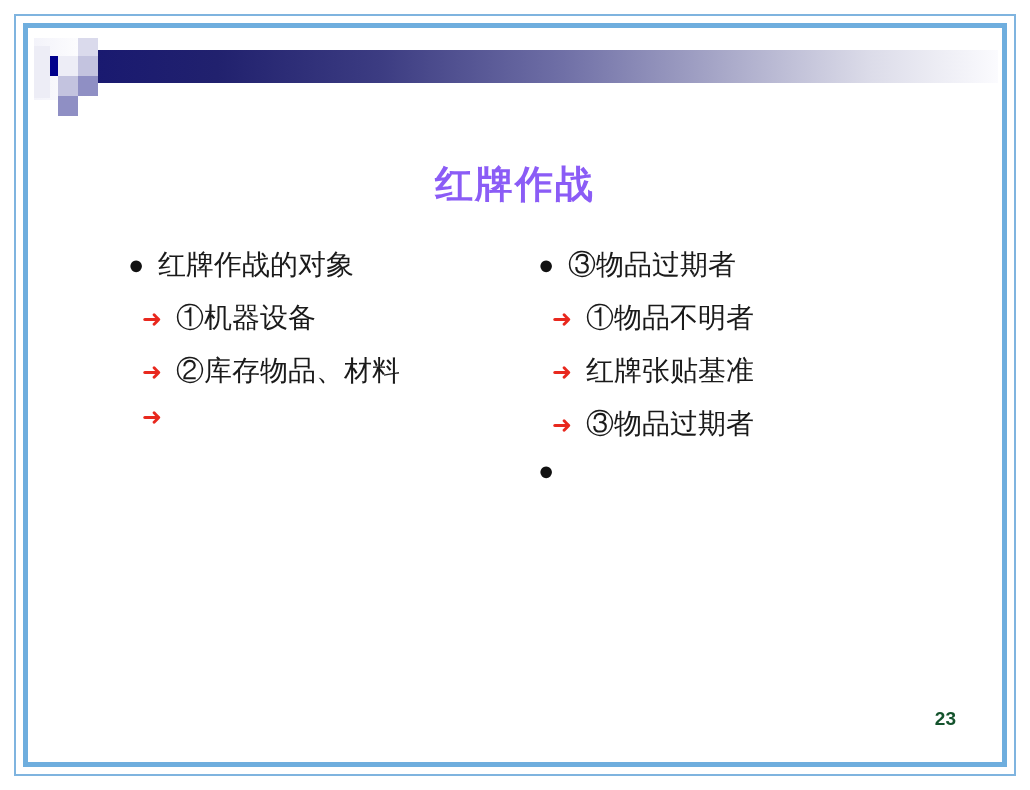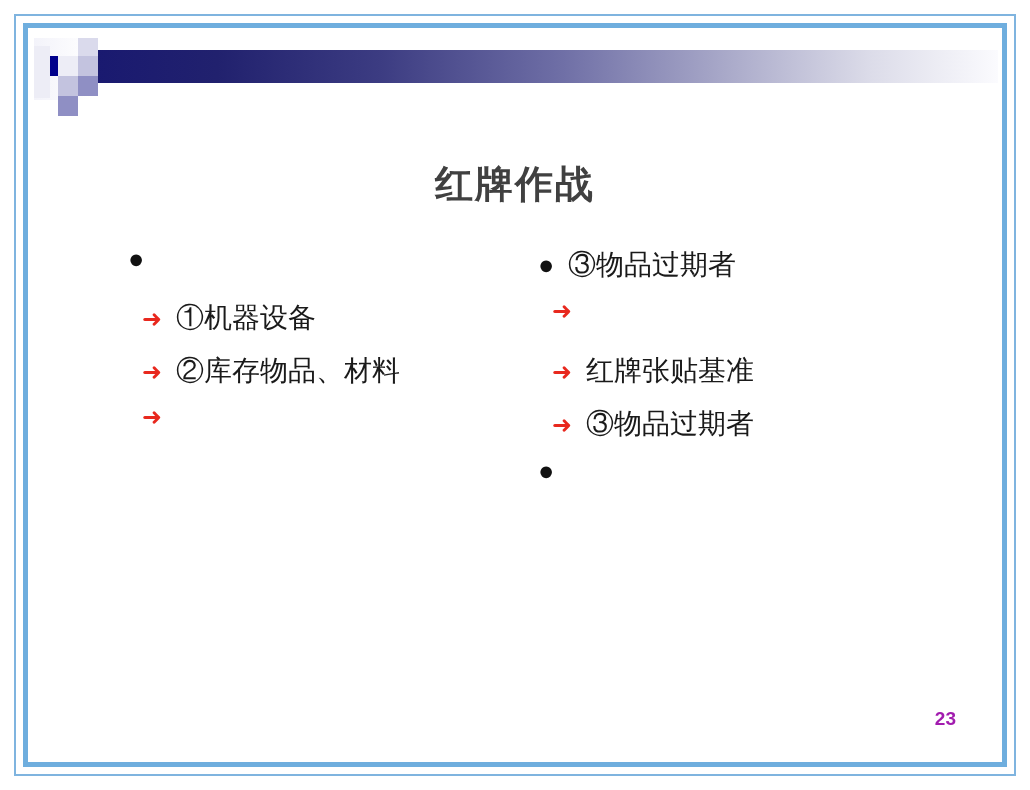--- a/index.html
+++ b/index.html
@@ -80,21 +80,21 @@
   .slide-title {
     position: absolute;
     left: 0;
     right: 0;
     top: 134px;
     text-align: center;
     font-family: "Liberation Serif", "DejaVu Serif", serif;
     font-weight: bold;
     font-size: 38px;
     letter-spacing: 2px;
-    color: #404040;
+    color: #8b5cf6;
     line-height: 1.2;
   }
 
   
   .body-cols {
     position: absolute;
     left: 0;
     top: 218px;
     width: 100%;
   }
@@ -140,21 +140,21 @@
   .indent-arrow .row-text { padding-left: 2px; }
 
   
   .page-number {
     position: absolute;
     right: 46px;
     bottom: 32px;
     font-family: "Liberation Sans", "DejaVu Sans", sans-serif;
     font-weight: bold;
     font-size: 19px;
-    color: #a21caf;
+    color: #14532d;
   }
 </style>
 </head>
 <body>
 
 <div class="slide-outer">
   <div class="slide-inner">
     <div class="slide-canvas">
 
       <div class="header-band"></div>
@@ -169,40 +169,42 @@
           <div class="deco-sq sq-mid" style="left: 50px; top: 48px; width: 20px; height: 20px;"></div>
           <div class="deco-sq sq-mid" style="left: 30px; top: 68px; width: 20px; height: 20px;"></div>
         </div>
 
       <div class="slide-title">红牌作战</div>
 
       <div class="body-cols">
         <div class="col col-left" id="col-left">
             <div class="bullet-row">
               <span class="marker marker-disc">●</span>
+              <span class="row-text">红牌作战的对象</span>
             </div>
             <div class="bullet-row indent-arrow">
               <span class="marker marker-arrow">➜</span>
               <span class="row-text">①机器设备</span>
             </div>
             <div class="bullet-row indent-arrow">
               <span class="marker marker-arrow">➜</span>
               <span class="row-text">②库存物品、材料</span>
             </div>
             <div class="bullet-row indent-arrow">
               <span class="marker marker-arrow">➜</span>
             </div>
           </div>
         <div class="col col-right" id="col-right">
             <div class="bullet-row">
               <span class="marker marker-disc">●</span>
               <span class="row-text">③物品过期者</span>
             </div>
             <div class="bullet-row indent-arrow">
               <span class="marker marker-arrow">➜</span>
+              <span class="row-text">①物品不明者</span>
             </div>
             <div class="bullet-row indent-arrow">
               <span class="marker marker-arrow">➜</span>
               <span class="row-text">红牌张贴基准</span>
             </div>
             <div class="bullet-row indent-arrow">
               <span class="marker marker-arrow">➜</span>
               <span class="row-text">③物品过期者</span>
             </div>
             <div class="bullet-row">

